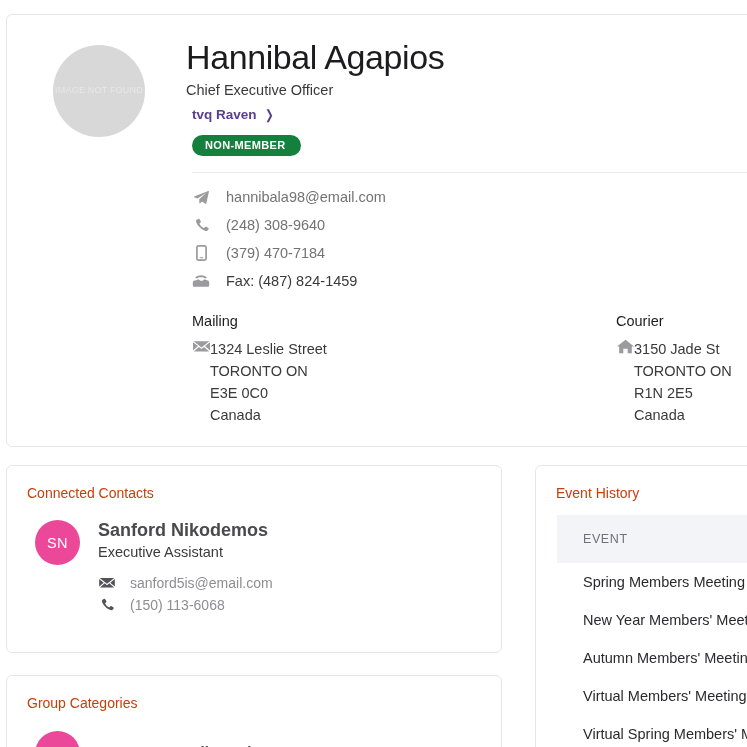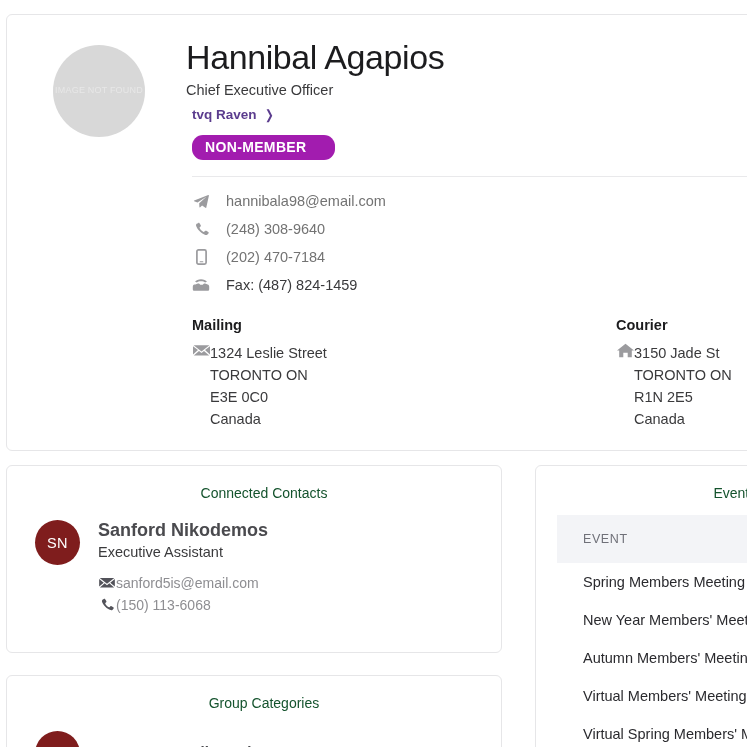--- a/index.html
+++ b/index.html
@@ -66,25 +66,25 @@
     margin-left: 6px;
     cursor: pointer;
   }
   .org-link .chev {
     font-size: 13px; font-weight: 400; color: #5b3c8e;
     transform: scaleX(.8);
   }
   .badge {
     display: inline-block;
     margin: 12px 0 0 6px;
-    padding: 4px 28px 5px 13px;
-    background: #a21caf;
+    padding: 4px 15px 5px 13px;
+    background: #15803d;
     color: #ffffff;
     border-radius: 11px;
-    font-size: 14px;
+    font-size: 11px;
     font-weight: 700;
     letter-spacing: .35px;
   }
 
   .divider {
     border: none; border-top: 1px solid #e9e9eb;
     margin: 16px 0 13px 6px;
     width: 840px;
   }
 
@@ -104,60 +104,59 @@
   .ico svg { display: block; }
   .contact-val { font-size: 14.5px; color: #737373; }
   .contact-val.dark { color: #3a3a3c; }
 
   
   .addr-cols { display: flex; margin: 20px 0 0 6px; }
   .addr-col { min-width: 0; }
   .addr-col.mailing { width: 424px; }
   .addr-col.courier { width: 330px; }
   .addr-head {
-    font-size: 14.5px; font-weight: 700; color: #1c1c1e;
+    font-size: 14.5px; font-weight: 400; color: #1c1c1e;
     margin: 0 0 9px 0;
   }
   .addr-row { display: flex; }
   .addr-lines { font-size: 14.5px; color: #3a3a3c; line-height: 1.52; }
 
   
   .lower {
     position: absolute;
     left: 6px; top: 465px;
     width: 1000px;
     display: flex;
     align-items: flex-start;
     gap: 33px;
   }
   .col-left { width: 496px; flex: 0 0 496px; }
   .col-right { width: 420px; flex: 0 0 420px; }
 
   .panel-title {
-    font-size: 14px; color: #14532d;
+    font-size: 14px; color: #c2410c;
     padding: 19px 0 0 20px;
     margin: 0;
-    text-align: center;
   }
 
   .contacts-card { min-height: 188px; }
   .contact-person {
     display: flex; gap: 18px;
     padding: 19px 0 0 28px;
   }
   .circle-avatar {
     flex: 0 0 45px; width: 45px; height: 45px; border-radius: 50%;
-    background: #7f1d1d; color: #ffffff;
+    background: #ec4899; color: #ffffff;
     display: flex; align-items: center; justify-content: center;
     font-size: 14.5px; letter-spacing: .5px;
     user-select: none;
   }
   .cp-name { font-size: 18px; font-weight: 700; color: #4a4a4e; margin-bottom: 3px; }
   .cp-role { font-size: 14.5px; color: #3a3a3c; margin-bottom: 12px; }
-  .cp-row { display: flex; align-items: center; min-height: 22px; }
+  .cp-row { display: flex; align-items: center; gap: 14px; min-height: 22px; }
   .cp-row .ico { color: #53535a; }
   .cp-val { font-size: 14px; color: #8e8e92; }
 
   .groups-card { margin-top: 22px; min-height: 120px; }
   .group-item { display: flex; gap: 18px; padding: 20px 0 0 28px; }
   .group-name { font-size: 15px; font-weight: 700; color: #4a4a4e; padding-top: 12px; }
 
   
   .events-card { min-height: 300px; padding-bottom: 4px; }
   .events-table { width: 420px; margin-top: 14px; }
@@ -224,21 +223,21 @@
           <span class="contact-val">(248) 308-9640</span>
         </div>
 
         <div class="contact-row">
           <span class="ico">
             <svg width="11" height="16" viewBox="0 0 11 16">
                 <rect x="0.9" y="0.9" width="9.2" height="14.2" rx="1.6" fill="none" stroke="currentColor" stroke-width="1.7"></rect>
                 <rect x="3.6" y="12.2" width="3.8" height="1.1" rx=".55" fill="currentColor"></rect>
               </svg>
           </span>
-          <span class="contact-val">(202) 470-7184</span>
+          <span class="contact-val">(379) 470-7184</span>
         </div>
 
         <div class="contact-row">
           <span class="ico">
             <svg width="18" height="14" viewBox="0 0 18 14">
                 <path fill="currentColor" d="M9 1.2c-2.6 0-4.9 1.1-6 2.3l1.9.9c.8-.6 2.3-1.2 4.1-1.2s3.3.6 4.1 1.2l1.9-.9c-1.1-1.2-3.4-2.3-6-2.3z"></path>
                 <path fill="currentColor" d="M2.3 6.6C1.4 6.9.8 7.7.8 8.7v2.5c0 .9.7 1.6 1.6 1.6h13.2c.9 0 1.6-.7 1.6-1.6V8.7c0-1-.6-1.8-1.5-2.1l-2.6-1c-.5-.2-1-.1-1.4.2l-1 .9h-2.4l-1-.9c-.4-.3-.9-.4-1.4-.2l-2.6 1z"></path>
               </svg>
           </span>
           <span class="contact-val dark">Fax: (487) 824-1459</span>

